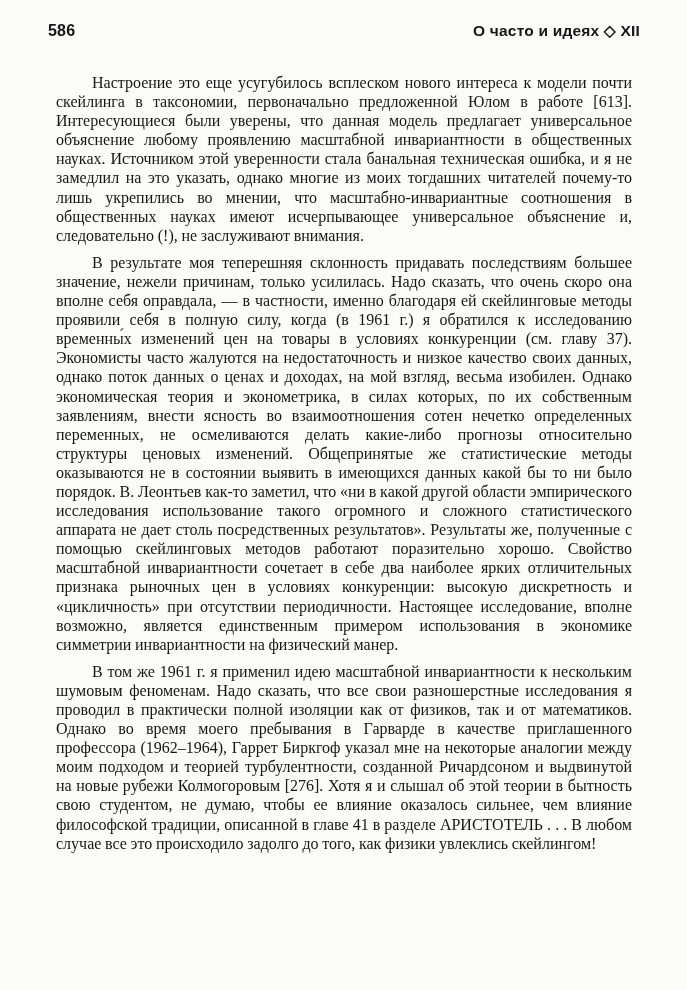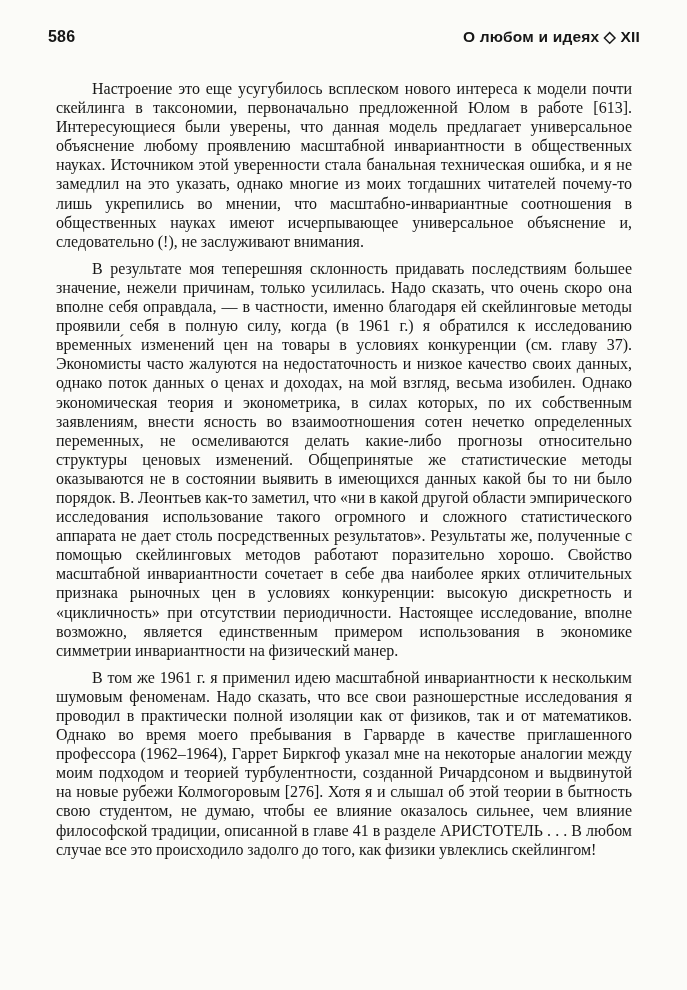--- a/index.html
+++ b/index.html
@@ -11,21 +11,21 @@
       height: 990px;
       background: #fbfbf8;
       color: #161616;
       font-family: "Liberation Serif", serif;
       overflow: hidden;
     }
     .page {
       box-sizing: border-box;
       width: 687px;
       height: 990px;
-      padding: 28px 47px 0 48px;
+      padding: 22px 47px 0 48px;
     }
     .running-head {
       display: flex;
       justify-content: space-between;
       align-items: baseline;
       font-family: "Liberation Sans", sans-serif;
       font-weight: bold;
       font-size: 16px;
       letter-spacing: 0.2px;
       margin-bottom: 33px;
@@ -46,21 +46,21 @@
       -webkit-hyphens: auto;
       word-spacing: -0.3px;
     }
   </style>
 </head>
 <body>
 
 <div class="page">
   <div class="running-head">
     <span class="page-number">586</span>
-    <span class="running-title">О любом и идеях ◇ XII</span>
+    <span class="running-title">О часто и идеях ◇ XII</span>
   </div>
 
   <div class="text-block">
     <p>Настроение это еще усугубилось всплеском нового интереса к модели почти скейлинга в таксономии, первоначально предложенной Юлом в работе [613]. Интересующиеся были уверены, что данная модель предлагает универсальное объяснение любому проявлению масштабной инвариантности в общественных науках. Источником этой уверенности стала банальная техническая ошибка, и я не замедлил на это указать, однако многие из моих тогдашних читателей почему-то лишь укрепились во мнении, что масштабно-инвариантные соотношения в общественных науках имеют исчерпывающее универсальное объяснение и, следовательно (!), не заслуживают внимания.</p>
     <p>В результате моя теперешняя склонность придавать последствиям большее значение, нежели причинам, только усилилась. Надо сказать, что очень скоро она вполне себя оправдала, — в частности, именно благодаря ей скейлинговые методы проявили себя в полную силу, когда (в 1961 г.) я обратился к исследованию временны́х изменений цен на товары в условиях конкуренции (см. главу 37). Экономисты часто жалуются на недостаточность и низкое качество своих данных, однако поток данных о ценах и доходах, на мой взгляд, весьма изобилен. Однако экономическая теория и эконометрика, в силах которых, по их собственным заявлениям, внести ясность во взаимоотношения сотен нечетко определенных переменных, не осмеливаются делать какие-либо прогнозы относительно структуры ценовых изменений. Общепринятые же статистические методы оказываются не в состоянии выявить в имеющихся данных какой бы то ни было порядок. В. Леонтьев как-то заметил, что «ни в какой другой области эмпирического исследования использование такого огромного и сложного статистического аппарата не дает столь посредственных результатов». Результаты же, полученные с помощью скейлинговых методов работают поразительно хорошо. Свойство масштабной инвариантности сочетает в себе два наиболее ярких отличительных признака рыночных цен в условиях конкуренции: высокую дискретность и «цикличность» при отсутствии периодичности. Настоящее исследование, вполне возможно, является единственным примером использования в экономике симметрии инвариантности на физический манер.</p>
     <p>В том же 1961 г. я применил идею масштабной инвариантности к нескольким шумовым феноменам. Надо сказать, что все свои разношерстные исследования я проводил в практически полной изоляции как от физиков, так и от математиков. Однако во время моего пребывания в Гарварде в качестве приглашенного профессора (1962–1964), Гаррет Биркгоф указал мне на некоторые аналогии между моим подходом и теорией турбулентности, созданной Ричардсоном и выдвинутой на новые рубежи Колмогоровым [276]. Хотя я и слышал об этой теории в бытность свою студентом, не думаю, чтобы ее влияние оказалось сильнее, чем влияние философской традиции, описанной в главе 41 в разделе АРИСТОТЕЛЬ . . . В любом случае все это происходило задолго до того, как физики увлеклись скейлингом!</p>
   </div>
 </div>
 
 </body></html>

